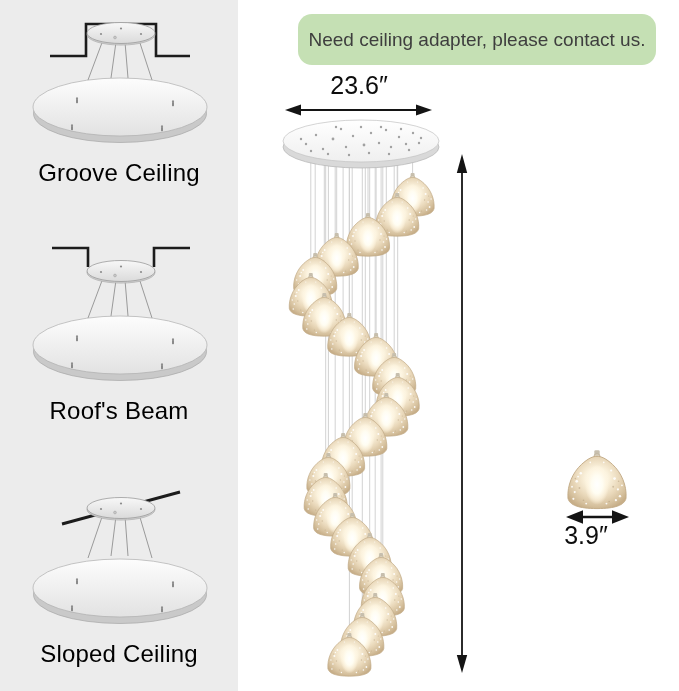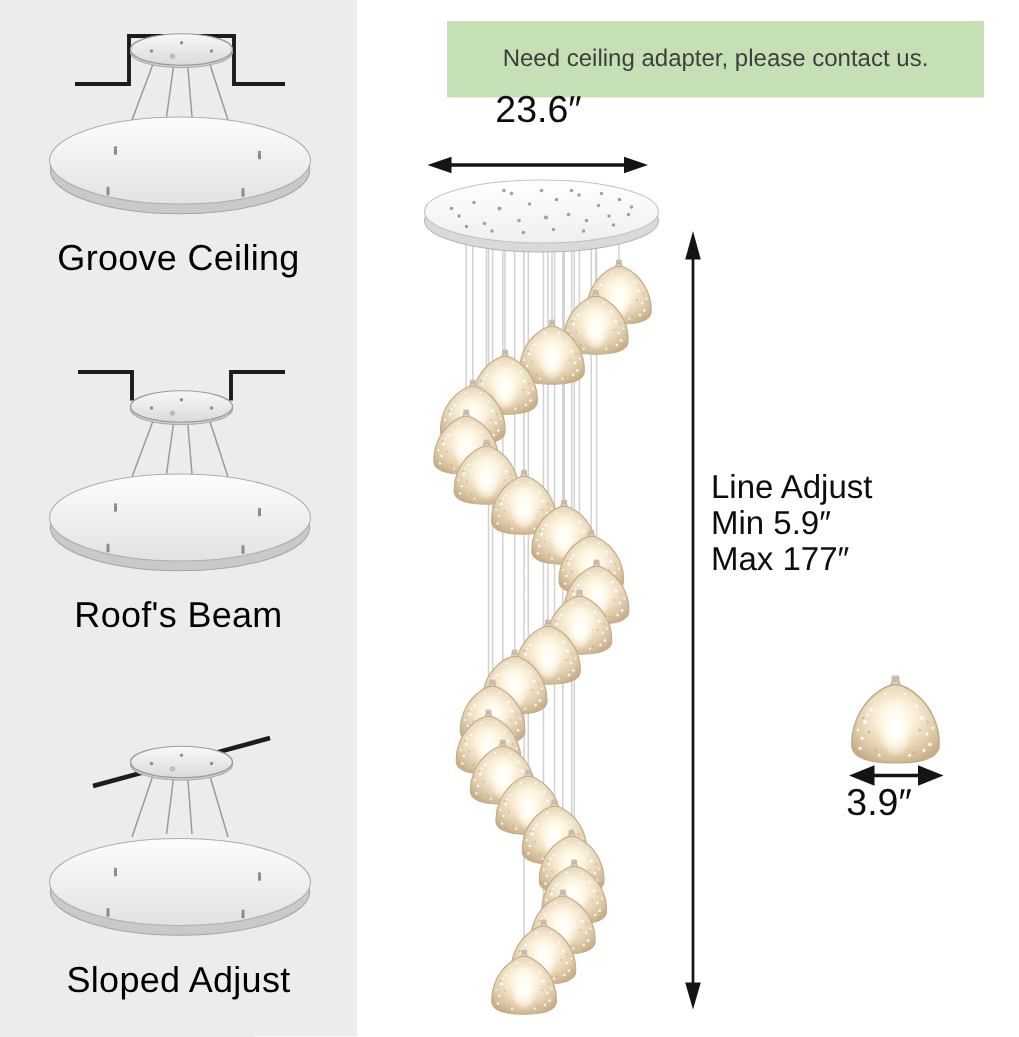--- a/index.html
+++ b/index.html
@@ -8,31 +8,31 @@
     font-family:"Liberation Sans", sans-serif;
     -webkit-font-smoothing:antialiased;
   }
   .stage{position:absolute;inset:0;width:679px;height:691px;overflow:hidden;}
   .left-panel{position:absolute;left:0;top:0;width:238px;height:691px;background:#ececec;}
   .art{position:absolute;left:0;top:0;}
   .banner{
     position:absolute;left:298px;top:14px;width:358px;height:51px;
     background:#c5e0b4;color:#3e3e3e;
     display:flex;flex-direction:column;align-items:center;justify-content:center;
-    font-size:16px;line-height:24px;text-align:center;white-space:nowrap;
+    font-size:19px;line-height:24px;text-align:center;white-space:nowrap;border-radius:14px;
   }
   .fig-label{
     position:absolute;left:0;width:238px;text-align:center;
     font-size:24px;color:#000;letter-spacing:.2px;
   }
   .fig-label.groove{top:159px;}
   .fig-label.roof{top:397px;}
   .fig-label.sloped{top:640px;}
   .dim{position:absolute;font-size:25px;color:#0d0d0d;text-align:center;white-space:nowrap;}
-  .dim-width{left:288px;top:59px;width:142px;}
+  .dim-width{left:288px;top:71px;width:142px;}
   .dim-pendant{left:546px;top:521px;width:80px;}
   .adjust{position:absolute;left:474px;top:313px;font-size:22px;line-height:24px;color:#0d0d0d;white-space:nowrap;}
 </style>
 </head>
 <body>
 
 <div class="stage">
 
   <div class="left-panel" style="background-color: rgb(236, 236, 236);"></div>
 
@@ -236,25 +236,20 @@
       </g>
     </g>
   </svg>
 
   <div class="banner" style="background-color: rgb(197, 224, 180);">
     <span>Need ceiling adapter, please contact us.</span>
   </div>
 
   <div class="fig-label groove">Groove Ceiling</div>
   <div class="fig-label roof">Roof's Beam</div>
-  <div class="fig-label sloped">Sloped Adjust</div>
+  <div class="fig-label sloped">Sloped Ceiling</div>
 
   <div class="dim dim-width">23.6″</div>
 
-  <div class="adjust">
-    <div>Line Adjust</div>
-    <div>Min 5.9″</div>
-    <div>Max 177″</div>
-  </div>
 
   <div class="dim dim-pendant">3.9″</div>
 
 </div>
 
 </body></html>

